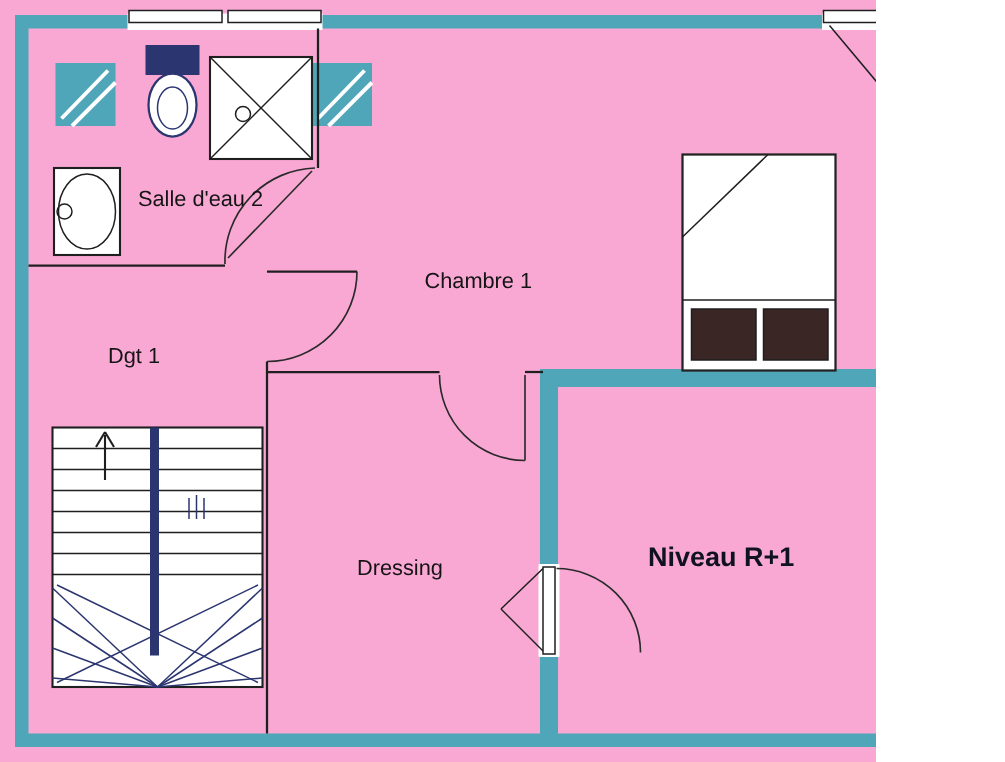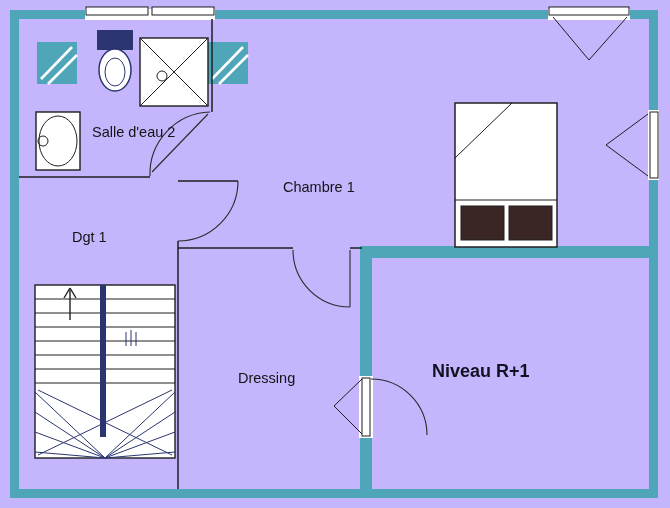--- a/index.html
+++ b/index.html
@@ -1,16 +1,16 @@
 <!DOCTYPE html>
 <html><head>
 <meta charset="utf-8">
 <style>
   html,body{margin:0;padding:0;background:#ffffff;}
-  .stage{position:relative;width:670px;height:508px;background:#c4b5fd;overflow:hidden;
+  .stage{position:relative;width:584px;height:508px;background:#f9a8d4;overflow:hidden;
          font-family:"Liberation Sans",sans-serif;}
   svg{display:block;}
   .wall{fill:#4FA6B8;stroke:none;}
   .open{fill:#ffffff;stroke:none;}
   .hatch{stroke:#ffffff;stroke-width:2.6;fill:none;}
   .thin{stroke:#1f1f1f;stroke-width:1.5;fill:none;}
   .fix{stroke:#1f1f1f;stroke-width:1.4;fill:#ffffff;}
   .fixline{stroke:#1f1f1f;stroke-width:1;fill:none;}
   .door{stroke:#2a2a2a;stroke-width:1.1;fill:none;}
   .win{stroke:#1f1f1f;stroke-width:1;fill:#ffffff;}

